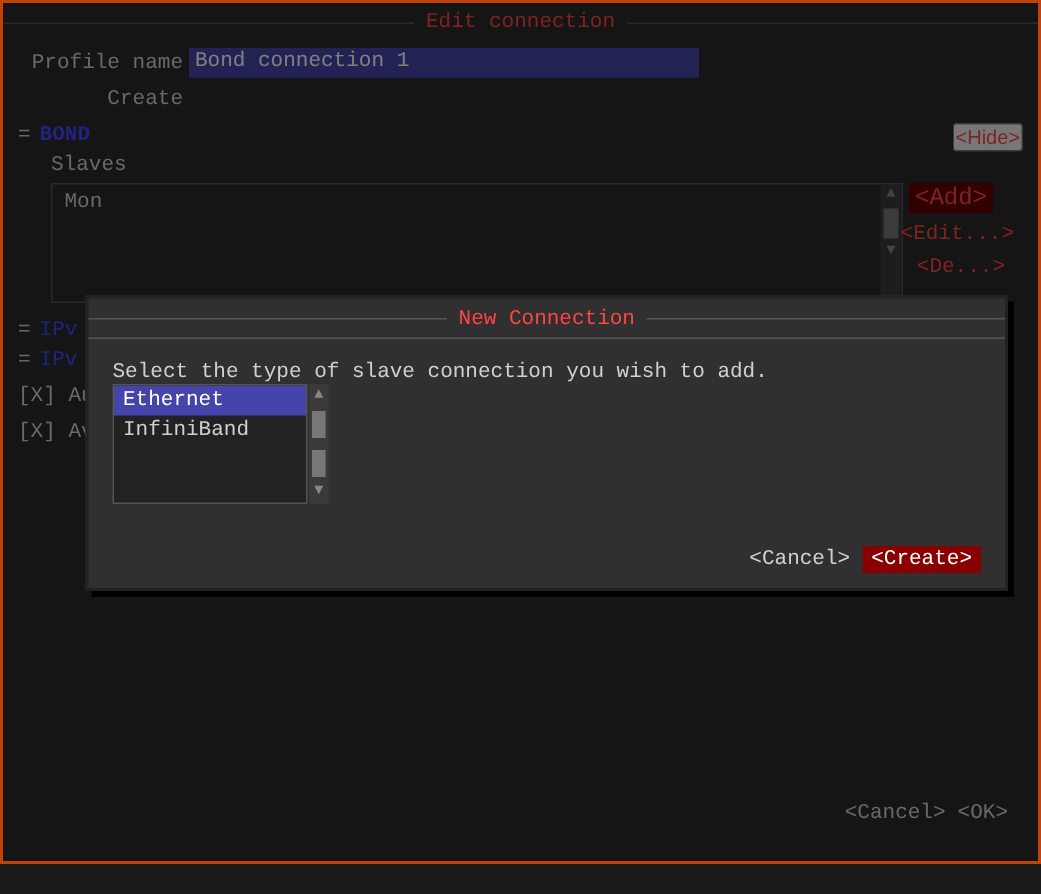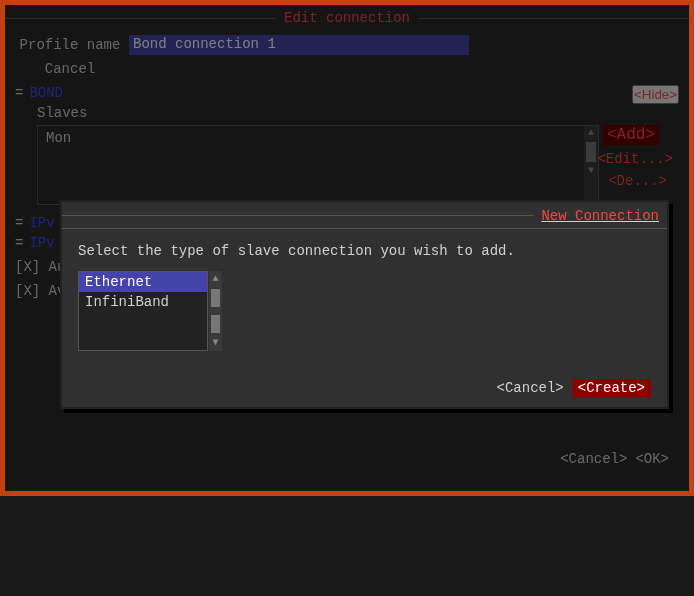--- a/index.html
+++ b/index.html
@@ -8,23 +8,23 @@
       font-family: 'Courier New', Courier, monospace;
       font-size: 14px;
       color: #d0d0d0;
       width: 694px;
       height: 596px;
       overflow: hidden;
     }
 
     .main-window {
       width: 694px;
-      height: 496px;
+      height: 576px;
       background: #2a2a2a;
-      border: 5px solid #c2410c;
+      border: 2px solid #c2410c;
       position: relative;
     }
 
     
     .title-bar {
       position: absolute;
       top: 5px;
       left: 0;
       right: 0;
       text-align: center;
@@ -59,21 +59,21 @@
 
     
     .form-row {
       display: flex;
       align-items: center;
       margin-bottom: 6px;
       margin-top: 10px;
     }
     .form-label {
       color: #d0d0d0;
-      text-align: center;
+      text-align: right;
       min-width: 110px;
       margin-right: 4px;
     }
     .form-input {
       background: #4444aa;
       color: #ffffff;
       padding: 1px 4px;
       min-width: 340px;
       height: 20px;
       border: none;
@@ -90,21 +90,21 @@
       display: flex;
       align-items: center;
       margin-bottom: 4px;
     }
     .bond-line-marker {
       color: #d0d0d0;
       margin-right: 6px;
     }
     .bond-title {
       color: #4444ff;
-      font-weight: normal;
+      font-weight: bold;
     }
     .hide-btn {
       position: absolute;
       right: 0;
       top: 0;
       color: #ff4444;
       cursor: pointer;
     }
     .slaves-label {
       margin-left: 22px;
@@ -246,24 +246,23 @@
       top: 195px;
       left: 55px;
       right: 20px;
       background: #303030;
       border: 2px solid #222;
       box-shadow: 4px 4px 0 #000;
     }
 
     .modal-title-bar {
       position: relative;
-      text-align: right;
+      text-align: center;
       padding: 6px 0 4px;
       border-bottom: 1px solid #555;
-      text-decoration: underline;
     }
     .modal-title-line {
       position: absolute;
       top: 50%;
       left: 0;
       right: 0;
       height: 1px;
       background: #555;
     }
     .modal-title-text {
@@ -273,21 +272,20 @@
       background: #303030;
       padding: 0 8px;
     }
 
     .modal-body {
       padding: 14px 16px 10px;
     }
 
     .modal-description {
       color: #d0d0d0;
-      margin-bottom: 12px;
       font-size: 14px;
     }
 
     
     .conn-type-container {
       display: flex;
       justify-content: flex-start;
       margin-bottom: 10px;
     }
     .conn-type-list {
@@ -382,21 +380,21 @@
   </div>
 
   <div class="main-content">
 
     <div class="form-row">
       <span class="form-label">Profile name</span>
       <div class="form-input">Bond connection 1</div>
     </div>
 
     <div class="form-row" style="margin-top:2px;">
-      <span class="form-label">Cancel</span>
+      <span class="form-label">Create</span>
     </div>
 
     <div class="bond-section">
       <div class="bond-header">
         <span class="bond-line-marker">=</span>
         <span class="bond-title">BOND</span>
         <button class="hide-btn">&lt;Hide&gt;</button>
       </div>
       <div class="slaves-label">Slaves</div>
 

